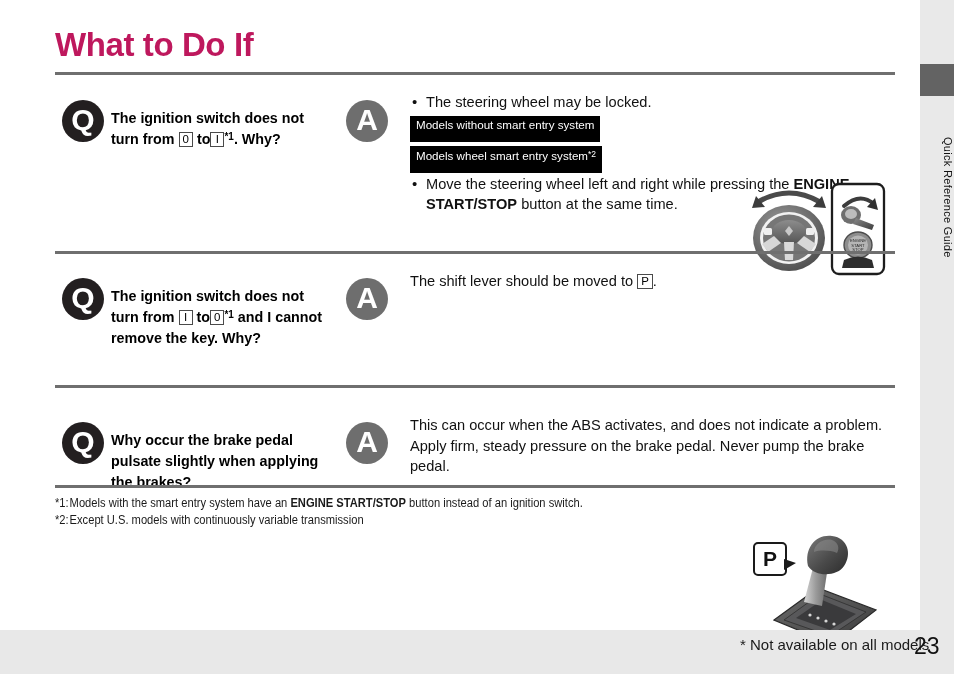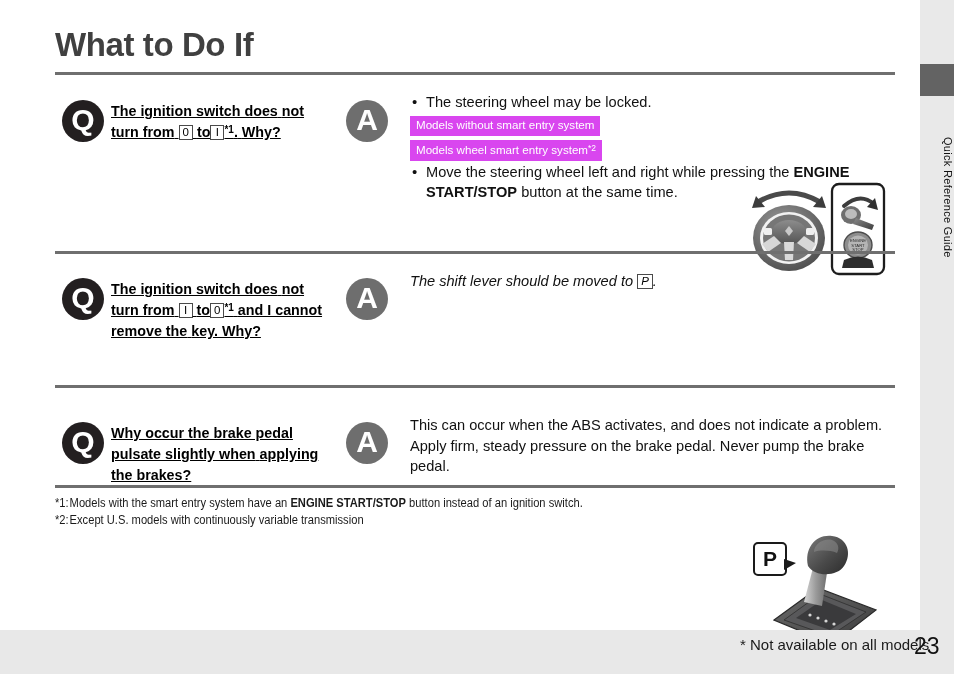--- a/index.html
+++ b/index.html
@@ -66,21 +66,21 @@
     color: #111;
     font-weight: 400;
   }
 
   
   .title {
     position: absolute;
     left: 55px; top: 26px;
     font-size: 33px;
     font-weight: bold;
-    color: #404040;
+    color: #be185d;
     letter-spacing: -0.4px;
   }
   .hr {
     position: absolute;
     left: 55px;
     width: 840px;
     height: 3px;
     background: #6f6f6f;
   }
   .hr-title { top: 72px; }
@@ -106,27 +106,26 @@
     justify-content: center;
     line-height: 1;
   }
   .badge-q { left: 62px; top: 12px; background: #231f20; }
   .badge-a { left: 346px; top: 12px; background: #6e6e6e; }
   .badge-a .glyph { transform: translateY(-1px); }
   .badge-q .glyph { transform: translateY(-1px); }
 
   .q-text {
     position: absolute;
-    left: 111px; top: 13px;
+    left: 111px; top: 20px;
     width: 215px;
     font-size: 14.3px;
     font-weight: bold;
     color: #000;
     line-height: 1.48;
-    text-decoration: underline;
   }
   .a-text {
     position: absolute;
     left: 410px;
     width: 360px;
     font-size: 14.6px;
     color: #111;
     line-height: 1.42;
   }
 
@@ -143,25 +142,25 @@
     vertical-align: 1px;
     color: #000;
     background: #fff;
     font-family: "Liberation Sans", sans-serif;
   }
   .sup { font-size: 10px; vertical-align: 4px; font-weight: bold; }
 
   
   .chip {
     display: inline-block;
-    background: #d946ef;
+    background: #000000;
     color: #fff;
     font-size: 11.6px;
     line-height: 15px;
-    padding: 1px 6px 4px 6px;
+    padding: 1px 6px 10px 6px;
     white-space: nowrap;
     margin: 1px 0 1px 0;
   }
   .chip .chip-sup { font-size: 8.5px; vertical-align: 3px; }
 
   
   .bullets { margin: 0; padding: 0; list-style: none; }
   .bullets li {
     position: relative;
     padding-left: 16px;
@@ -337,21 +336,21 @@
       <span class="keybox">I</span>
       <span>to</span><span class="keybox">0</span><span class="sup">*1</span>
       <span>and I cannot remove the</span>
       <span>key. Why?</span>
     </div>
 
     <div class="badge badge-a">
       <span class="glyph">A</span>
     </div>
 
-    <div class="a-text" style="top:5px; width:340px;font-style:italic;">
+    <div class="a-text" style="top:5px; width:340px;">
       <span>The shift lever should be moved to</span>
       <span class="keybox">P</span><span>.</span>
     </div>
 
     <div class="p-bubble">
       <span>P</span>
     </div>
 
     <div class="illus2">
       <svg class="illus-svg" width="140" height="118" viewBox="0 0 140 118" xmlns="http://www.w3.org/2000/svg">

